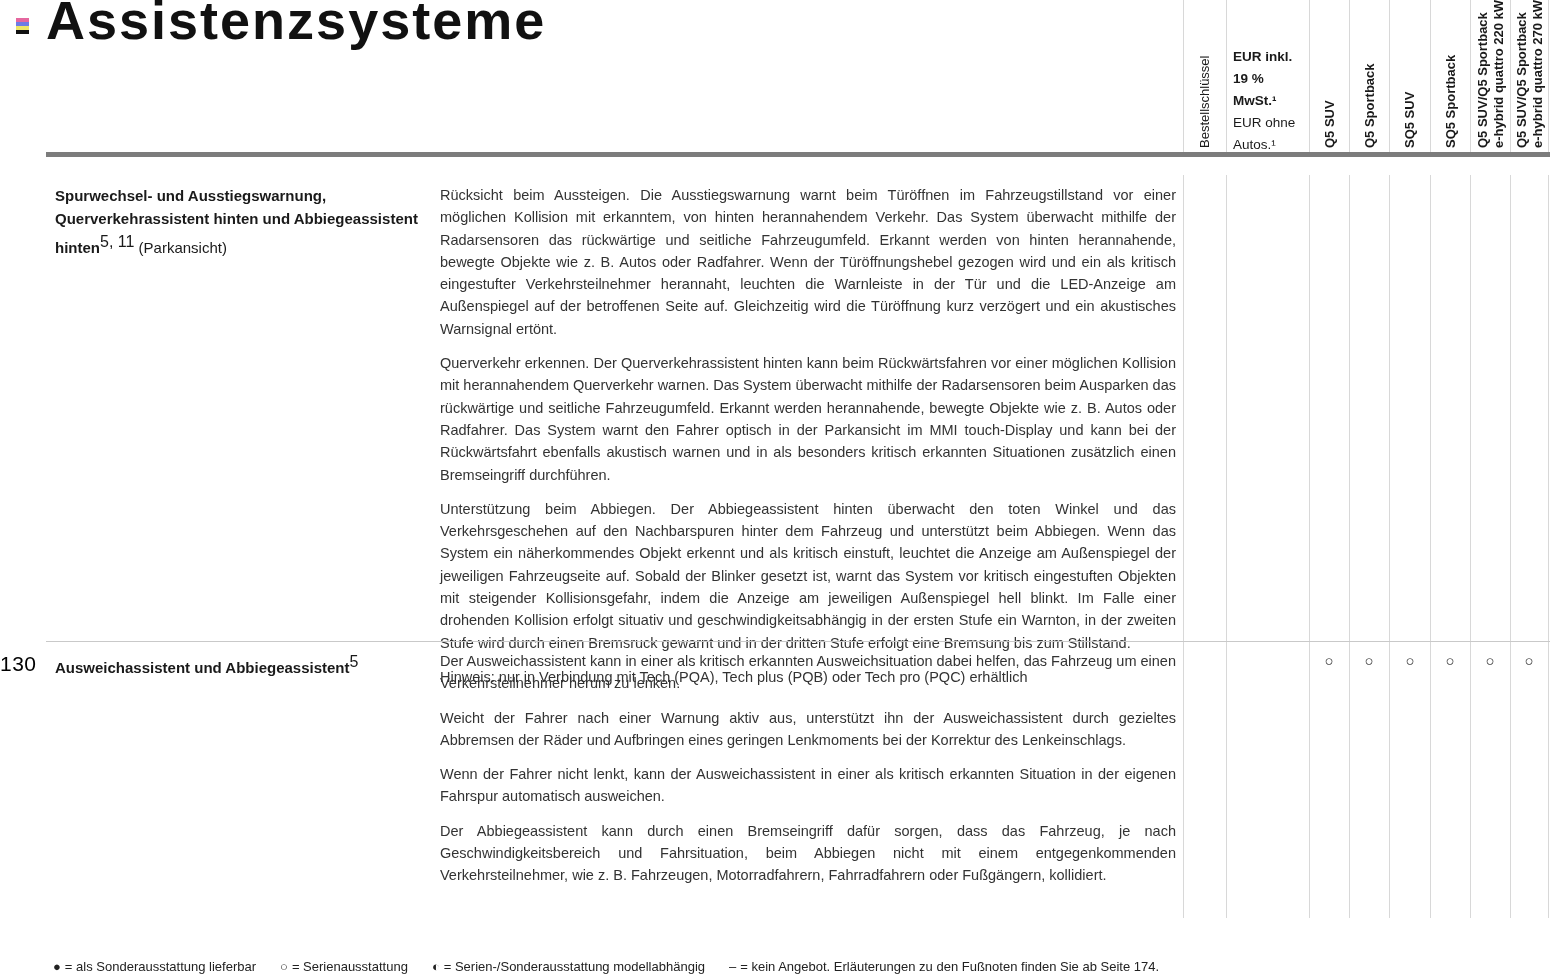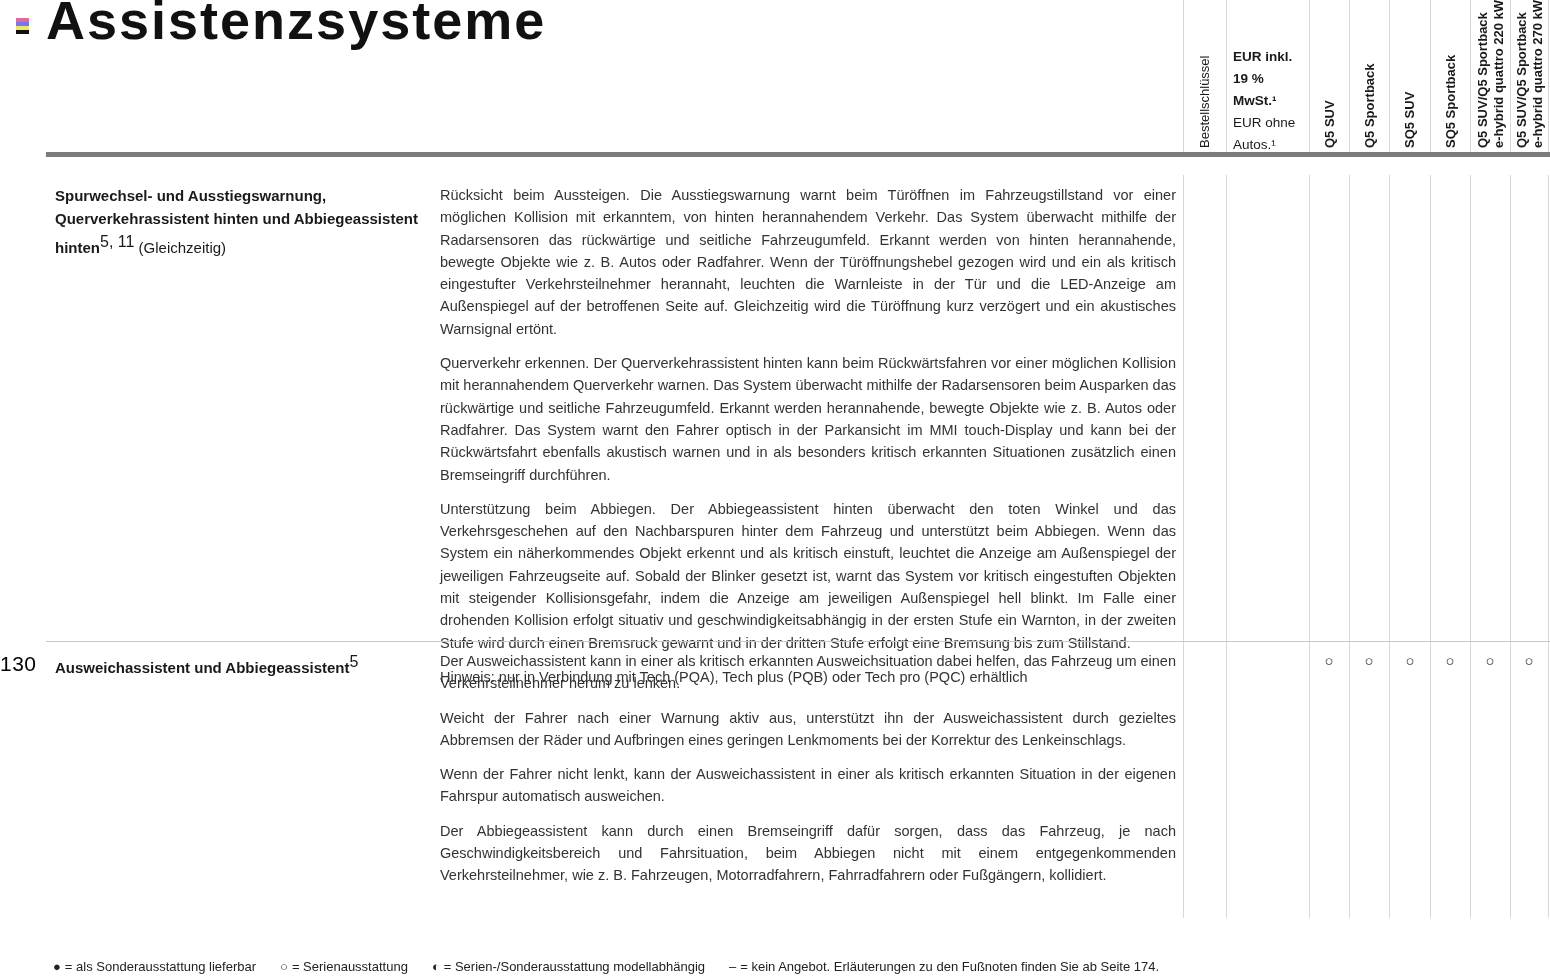--- a/index.html
+++ b/index.html
@@ -123,21 +123,21 @@
   <div class="vline b" style="left:1226px"></div>
   <div class="vline b" style="left:1309px"></div>
   <div class="vline b" style="left:1349px"></div>
   <div class="vline b" style="left:1389px"></div>
   <div class="vline b" style="left:1430px"></div>
   <div class="vline b" style="left:1470px"></div>
   <div class="vline b" style="left:1510px"></div>
   <div class="vline b" style="left:1548px"></div>
 
   <div class="row-label" style="top:184px">
-    <span class="b">Spurwechsel- und Ausstiegswarnung, Querverkehrassistent hinten und Abbiegeassistent hinten</span><sup>5, 11</sup><span> (Gleichzeitig)</span>
+    <span class="b">Spurwechsel- und Ausstiegswarnung, Querverkehrassistent hinten und Abbiegeassistent hinten</span><sup>5, 11</sup><span> (Parkansicht)</span>
   </div>
   <div class="row-desc" style="top:184px">
     <p>Rücksicht beim Aussteigen. Die Ausstiegswarnung warnt beim Türöffnen im Fahrzeugstillstand vor einer möglichen Kollision mit erkanntem, von hinten herannahendem Verkehr. Das System überwacht mithilfe der Radarsensoren das rückwärtige und seitliche Fahrzeugumfeld. Erkannt werden von hinten herannahende, bewegte Objekte wie z. B. Autos oder Radfahrer. Wenn der Türöffnungshebel gezogen wird und ein als kritisch eingestufter Verkehrsteilnehmer herannaht, leuchten die Warnleiste in der Tür und die LED-Anzeige am Außenspiegel auf der betroffenen Seite auf. Gleichzeitig wird die Türöffnung kurz verzögert und ein akustisches Warnsignal ertönt.</p>
     <p>Querverkehr erkennen. Der Querverkehrassistent hinten kann beim Rückwärtsfahren vor einer möglichen Kollision mit herannahendem Querverkehr warnen. Das System überwacht mithilfe der Radarsensoren beim Ausparken das rückwärtige und seitliche Fahrzeugumfeld. Erkannt werden herannahende, bewegte Objekte wie z. B. Autos oder Radfahrer. Das System warnt den Fahrer optisch in der Parkansicht im MMI touch-Display und kann bei der Rückwärtsfahrt ebenfalls akustisch warnen und in als besonders kritisch erkannten Situationen zusätzlich einen Bremseingriff durchführen.</p>
     <p>Unterstützung beim Abbiegen. Der Abbiegeassistent hinten überwacht den toten Winkel und das Verkehrsgeschehen auf den Nachbarspuren hinter dem Fahrzeug und unterstützt beim Abbiegen. Wenn das System ein näherkommendes Objekt erkennt und als kritisch einstuft, leuchtet die Anzeige am Außenspiegel der jeweiligen Fahrzeugseite auf. Sobald der Blinker gesetzt ist, warnt das System vor kritisch eingestuften Objekten mit steigender Kollisionsgefahr, indem die Anzeige am jeweiligen Außenspiegel hell blinkt. Im Falle einer drohenden Kollision erfolgt situativ und geschwindigkeitsabhängig in der ersten Stufe ein Warnton, in der zweiten Stufe wird durch einen Bremsruck gewarnt und in der dritten Stufe erfolgt eine Bremsung bis zum Stillstand.</p>
     <p>Hinweis: nur in Verbindung mit Tech (PQA), Tech plus (PQB) oder Tech pro (PQC) erhältlich</p>
   </div>
 
   <div class="rowsep"></div>
 

